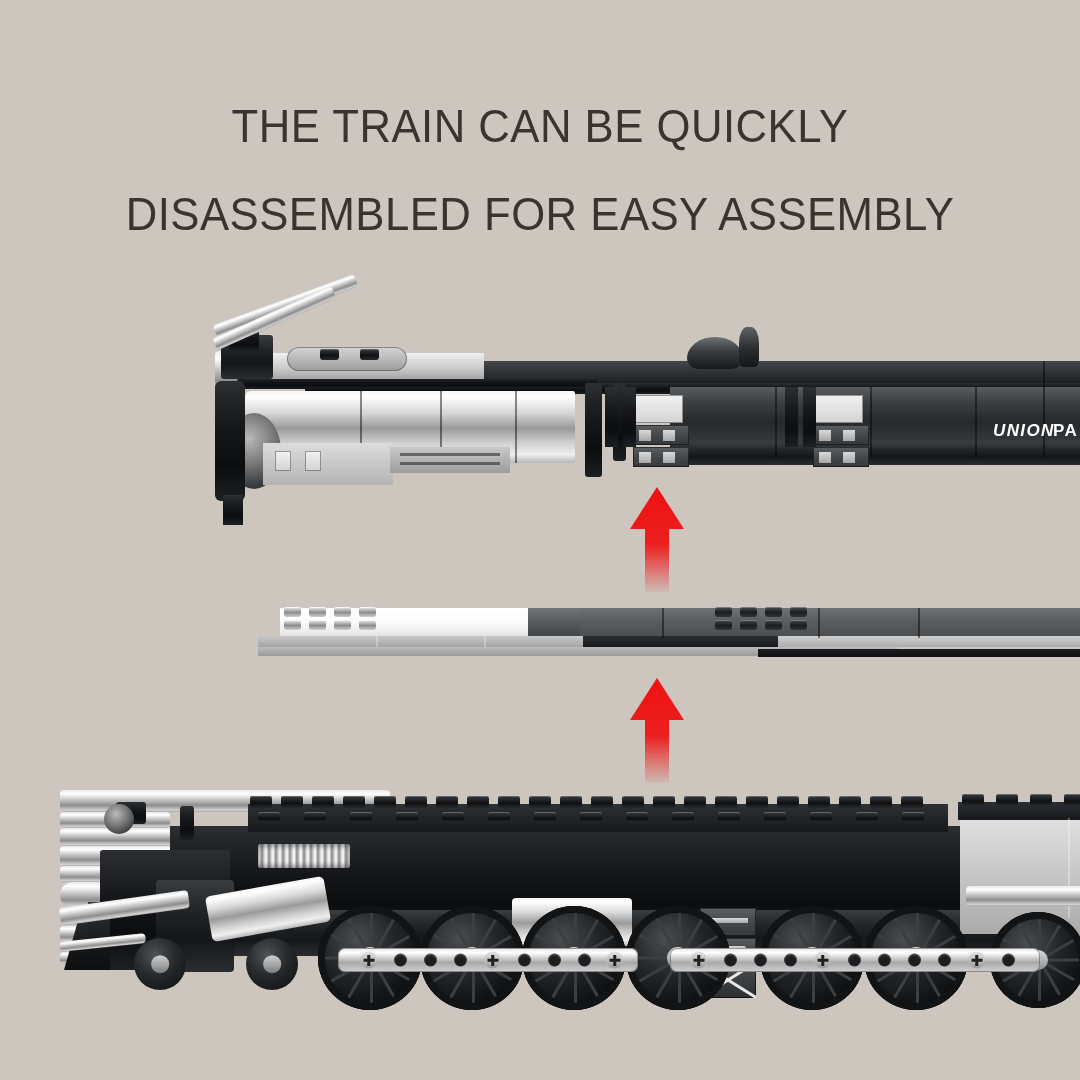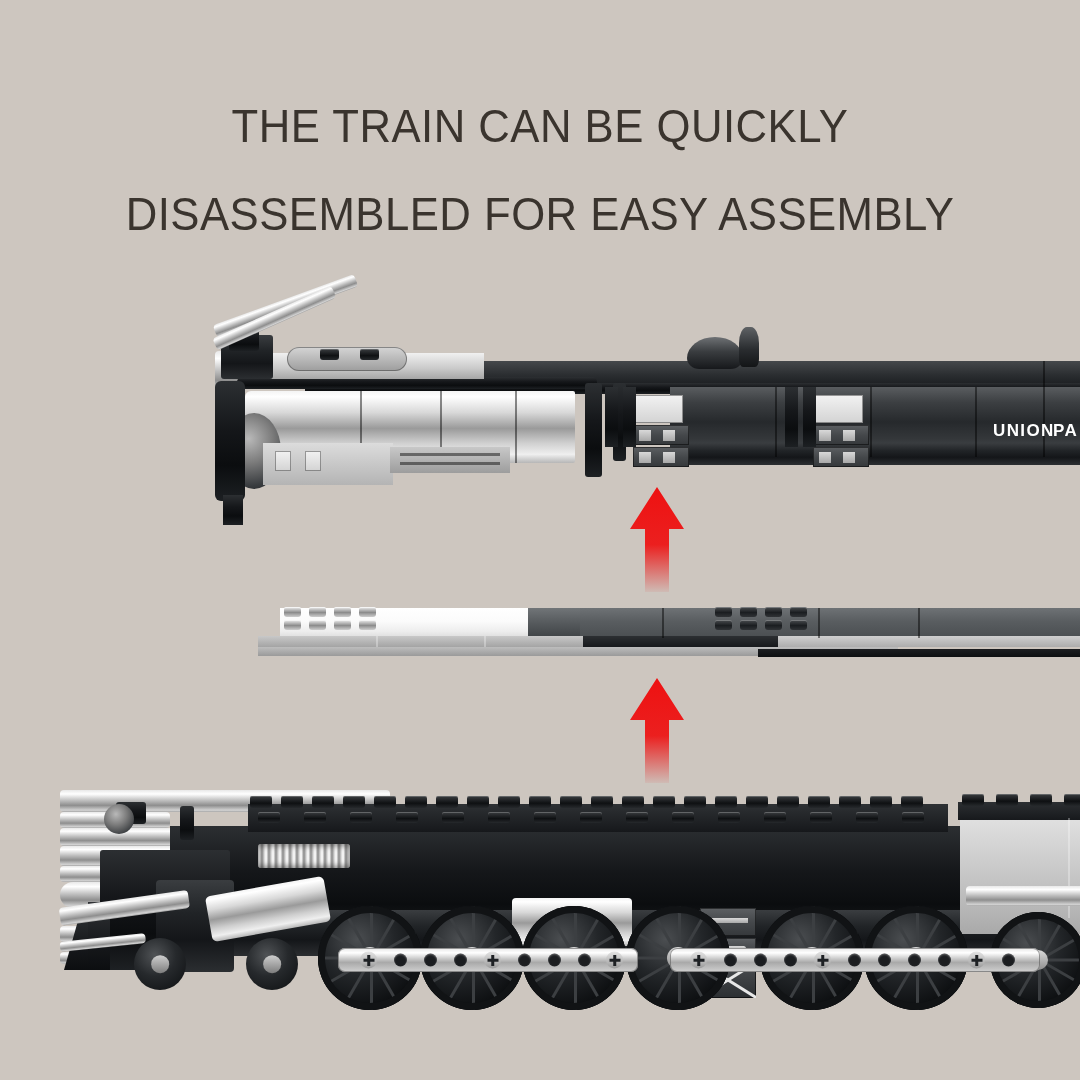--- a/index.html
+++ b/index.html
@@ -287,21 +287,21 @@
     <div class="bk near-black" style="left:90px; top:58px; width:775px; height:11px;"></div>
 
     <div class="bk dark-metal" style="left:455px; top:62px; width:410px; height:70px;"></div>
     <div class="bk darker" style="left:455px; top:118px; width:410px; height:22px;"></div>
 
     <div class="seam" style="left:560px; top:62px; width:2px; height:70px;"></div>
     <div class="seam" style="left:655px; top:62px; width:2px; height:70px;"></div>
     <div class="seam" style="left:760px; top:62px; width:2px; height:70px;"></div>
     <div class="seam" style="left:828px; top:36px; width:2px; height:96px;"></div>
 
-    <div class="up-text" style="left:778px; top:96px;">UNION</div>
+    <div class="up-text" style="left:778px; top:96px;font-style:italic;">UNION</div>
     <div class="up-text" style="left:838px; top:96px;">PA</div>
 
     <div class="bk chrome" style="left:30px; top:66px; width:330px; height:72px; border-radius:6px 2px 2px 6px;"></div>
     <div class="seam" style="left:145px; top:66px; width:2px; height:72px;"></div>
     <div class="seam" style="left:225px; top:66px; width:2px; height:72px;"></div>
     <div class="seam" style="left:300px; top:66px; width:2px; height:72px;"></div>
 
     <div class="bk near-black" style="left:22px; top:52px; width:360px; height:12px; border-radius:5px;"></div>
 
     <div class="bk" style="left:44px; top:28px; width:225px; height:26px;

